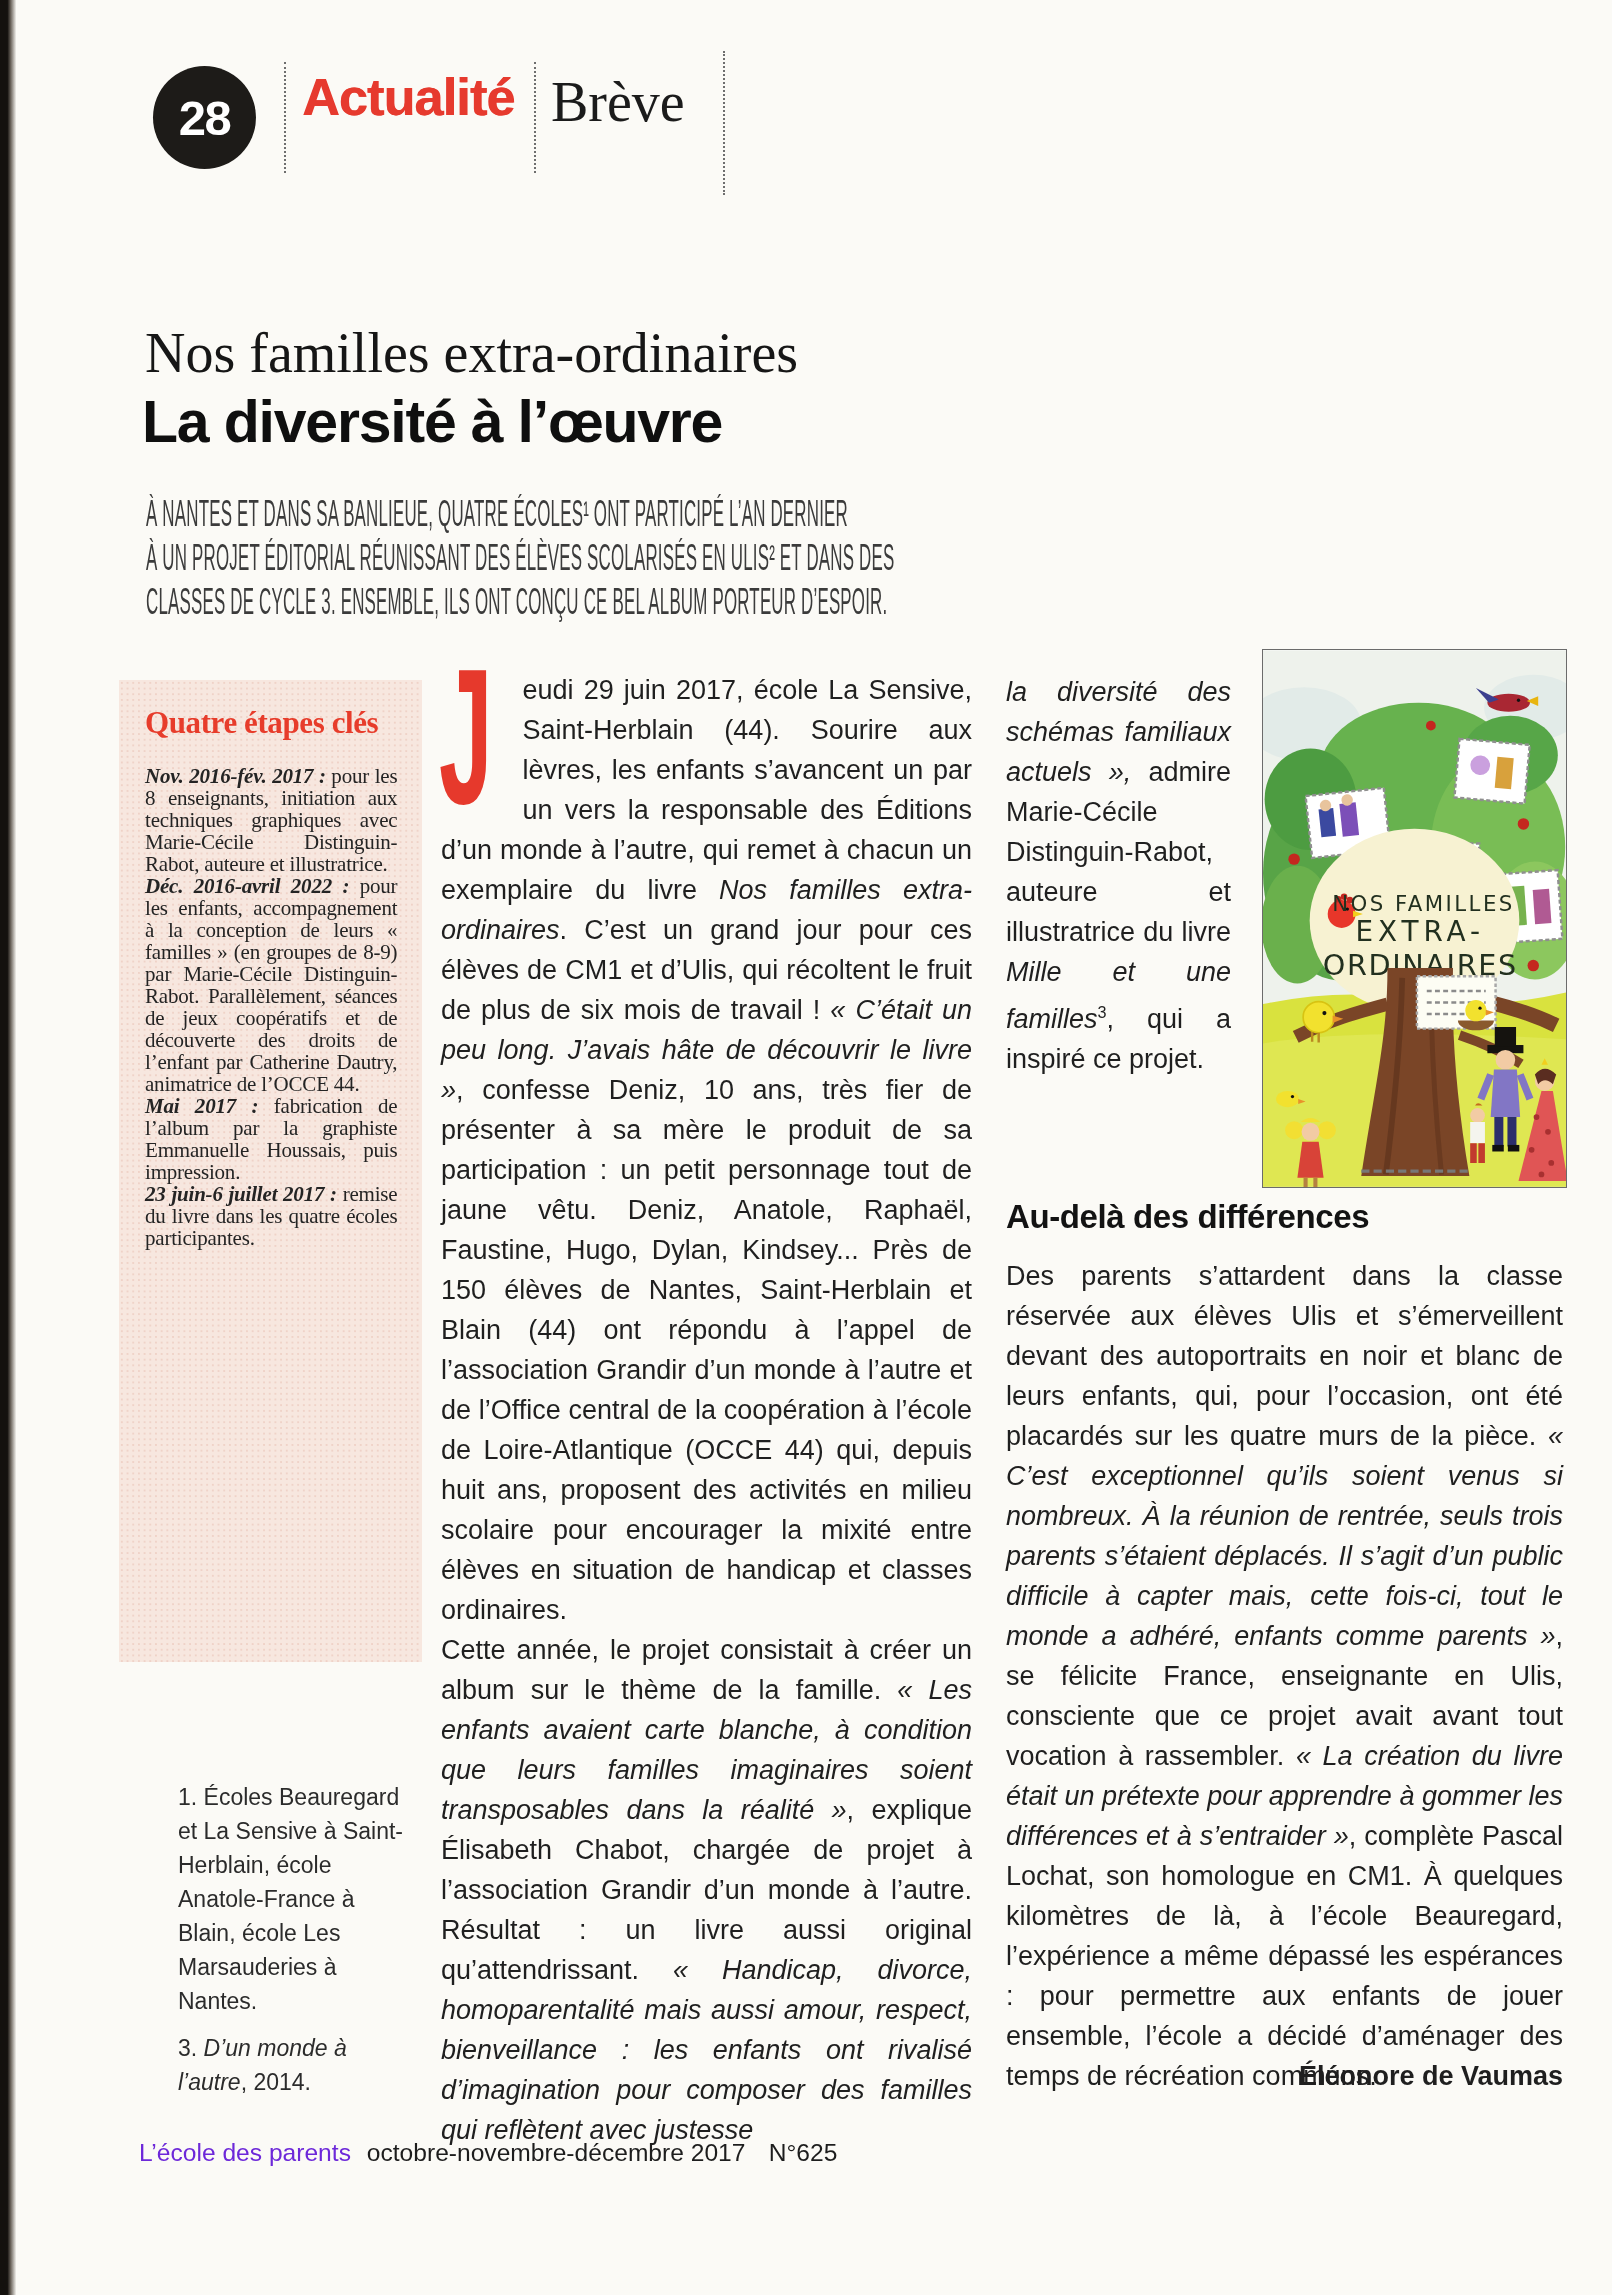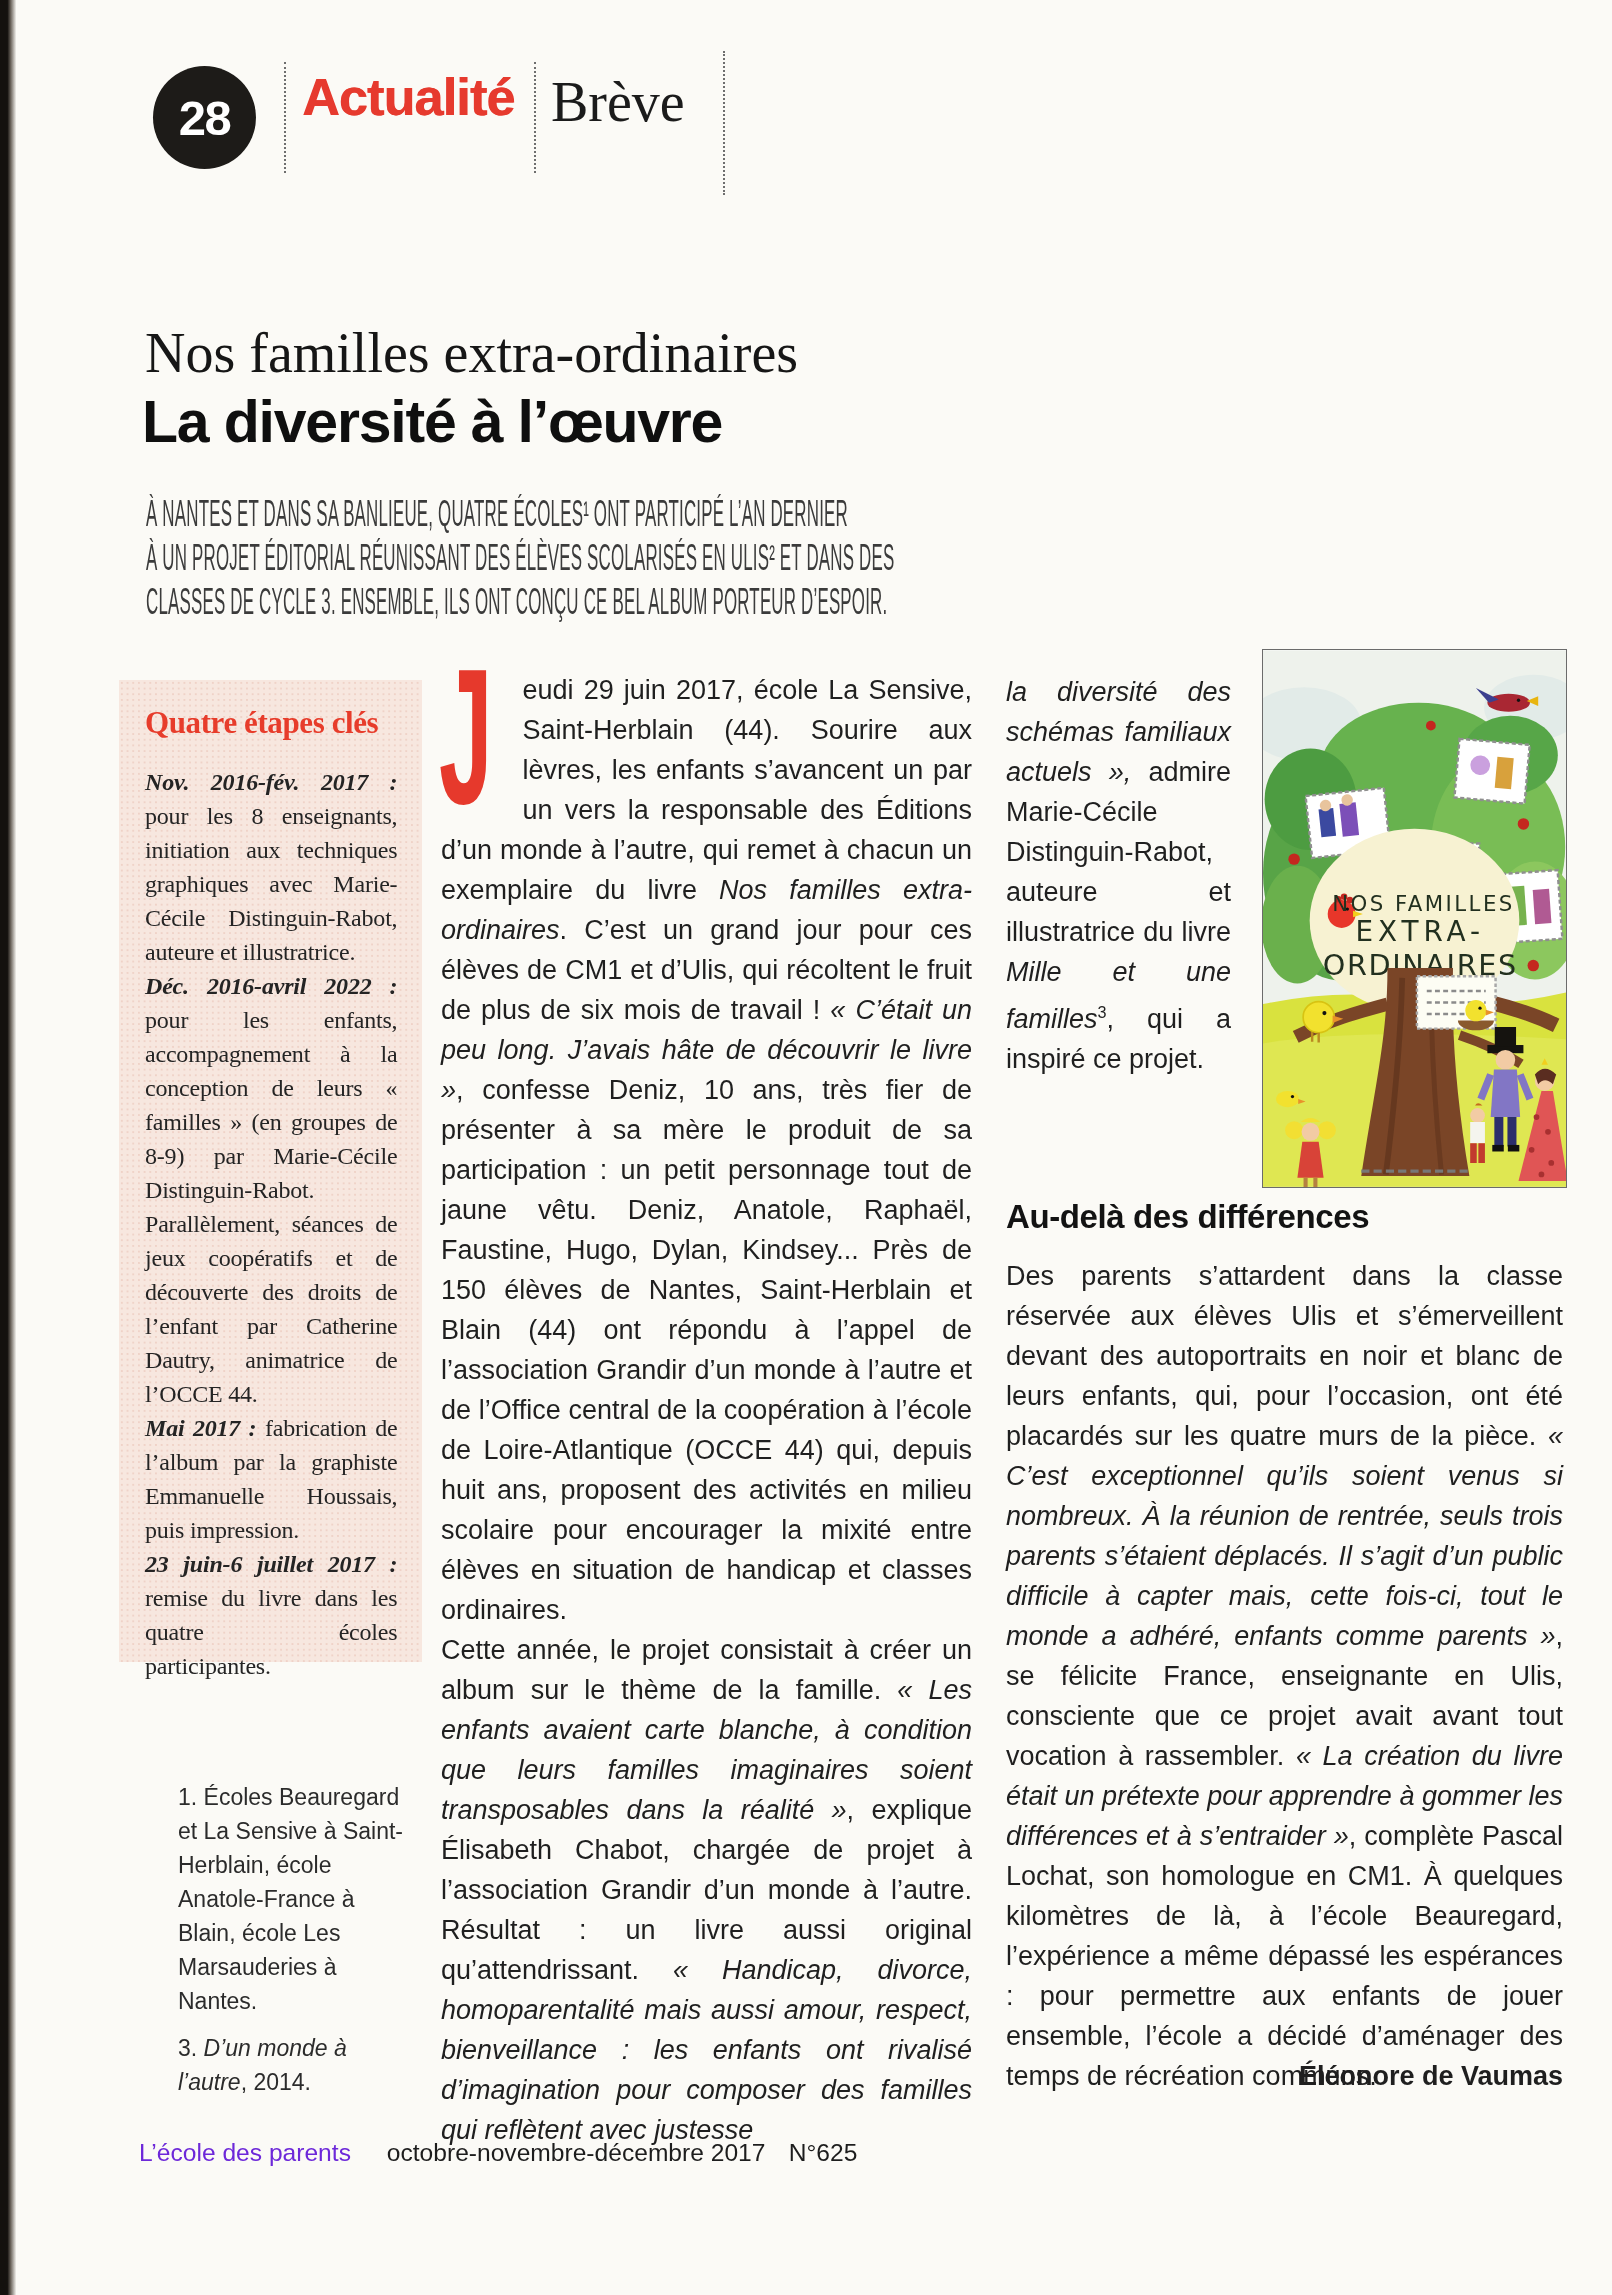--- a/index.html
+++ b/index.html
@@ -29,40 +29,40 @@
   .kicker{left:145px;top:321px;font-family:"Liberation Serif",serif;font-size:56px;color:#161616;letter-spacing:0px;}
   .main-title{left:142px;top:388px;font-size:59px;font-weight:700;color:#0f0f0f;letter-spacing:-1.2px;}
   .standfirst{left:146px;top:492px;}
   .standfirst .sline{white-space:nowrap;font-size:36px;line-height:44px;color:#3b3b3b;
     transform:scaleX(0.47);transform-origin:left top;letter-spacing:0.4px;}
   
   .keybox{left:119px;top:680px;width:303px;height:982px;background:#f7e7df;
     background-image:radial-gradient(rgba(212,138,118,0.22) 1px, rgba(0,0,0,0) 1.1px);
     background-size:5.7px 5.7px;box-sizing:border-box;padding:24.6px 24.6px 0 26px;font-family:Liberation Serif, serif;}
   .keybox-title{font-size:31px;font-weight:700;color:#e73c2b;margin:0 0 24.6px 0;letter-spacing:-0.4px;}
-  .keybox p{margin:0;font-size:24px;line-height:34px;text-align:justify;color:#242424;letter-spacing:-0.2px;}
+  .keybox p{margin:0;font-size:21px;line-height:22px;text-align:justify;color:#242424;letter-spacing:-0.2px;}
   .kdate{font-style:italic;font-weight:700;}
   
   .bodytext{font-size:27px;line-height:40px;text-align:justify;color:#1f1f1f;}
   .bodytext p{margin:0;}
   .col-main{left:441px;top:670px;width:531px;}
   .col-3{left:1006px;top:672px;width:225px;}
   .col-right{left:1006px;top:1256px;width:557px;}
   .dropcap{float:left;width:70px;height:120px;margin:3.3px 11.5px 0 0;position:relative;}
   .dropcap>span{position:absolute;left:-2.5px;top:-33px;font-size:193px;font-weight:700;line-height:1;
     color:#e6392c;transform:scaleX(0.5);transform-origin:left top;}
   .subheading{left:1006px;top:1198px;font-size:33px;font-weight:700;color:#131313;letter-spacing:-0.4px;}
   .author-line{text-align:right;margin-top:-40px;font-weight:700;}
   
   .footnotes{left:139px;top:1780px;width:275px;font-size:23px;line-height:34px;color:#2b2b2b;}
   .footnotes div{margin-bottom:13px;margin-left:39px;}
   
   .footer{left:139px;top:2139px;font-size:24.6px;color:#1d1d1d;}
   .footer .mag{font-weight:400;color:#6d28d9;}
-  .footer .period{margin-left:29px;}
+  .footer .period{margin-left:9px;}
   .footer .issue{margin-left:16.4px;text-align:right;}
   
   .book{left:1262px;top:649px;width:303px;height:537px;border:1.6px solid #6b6b6b;background:#fff;box-sizing:content-box;}
   .book svg{display:block;}
   sup{font-size:0.6em;}
 </style>
 </head>
 <body>
 
 <div class="abs scan-edge"></div>

